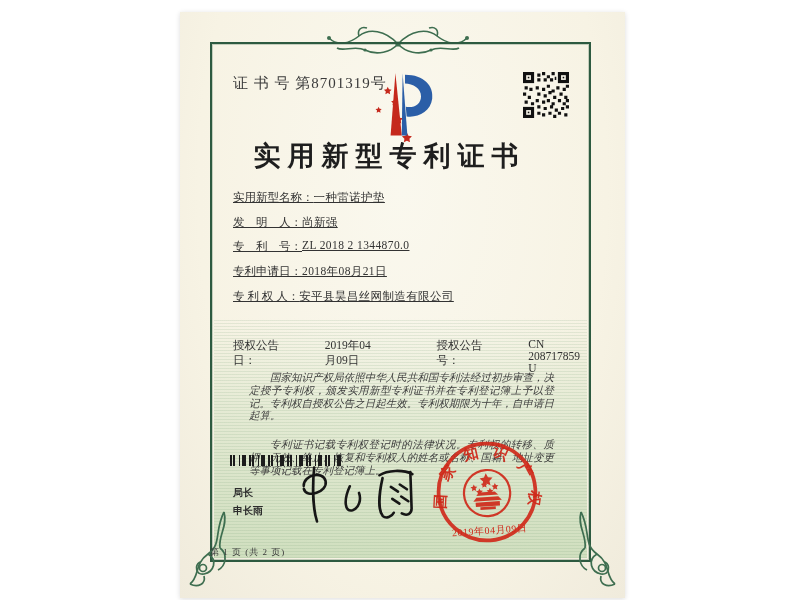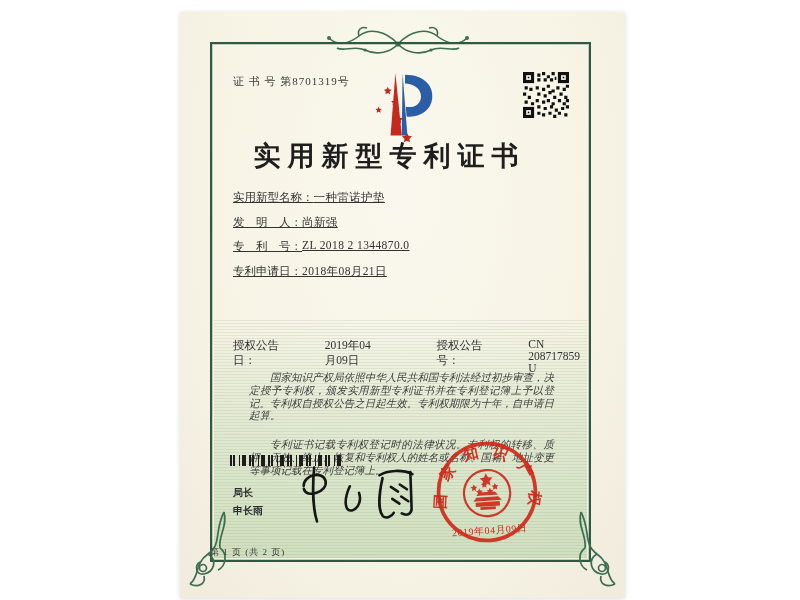--- a/index.html
+++ b/index.html
@@ -16,21 +16,21 @@
     position:absolute;left:30px;top:30px;width:377px;height:516px;
     border:2px solid #2d5a40;
     box-shadow:inset 0 0 0 1px rgba(45,90,64,0.25);
   }
   .tint{
     position:absolute;left:2px;right:2px;bottom:2px;height:240px;pointer-events:none;
     background:
       repeating-linear-gradient(0deg, rgba(120,160,120,0.16) 0 1px, rgba(0,0,0,0) 1px 3px),
       linear-gradient(180deg, rgba(214,228,200,0) 0%, rgba(213,227,198,0.55) 40%, rgba(206,222,189,0.95) 100%);
   }
-  .cert-no{position:absolute;left:53px;top:62px;font-size:11px;color:#3a3a3a;letter-spacing:1px;}
+  .cert-no{position:absolute;left:53px;top:62px;font-size:15px;color:#3a3a3a;letter-spacing:1px;}
   .title{
     position:absolute;left:30px;top:126px;width:352px;text-align:center;
     font-size:27px;font-weight:bold;color:#1e1e1e;letter-spacing:7px;text-indent:7px;
   }
   .fields{position:absolute;left:53px;top:178px;width:345px;}
   .frow{display:flex;height:24.7px;font-size:11.5px;color:#333;align-items:flex-start;text-decoration:underline;}
   .flabel{flex:none;white-space:pre;}
   .fvalue{white-space:pre;letter-spacing:0.4px;}
   .grant-row{position:absolute;left:53px;top:326px;width:352px;display:flex;font-size:11.5px;color:#333;gap:44px;}
   .grant-col2{margin-left:12px;}
@@ -157,20 +157,24 @@
       <span class="flabel">发　明　人：</span>
       <span class="fvalue">尚新强</span>
     </div>
     <div class="frow">
       <span class="flabel">专　利　号：</span>
       <span class="fvalue">ZL 2018 2 1344870.0</span>
     </div>
     <div class="frow">
       <span class="flabel">专利申请日：</span>
       <span class="fvalue">2018年08月21日</span>
+    </div>
+    <div class="frow">
+      <span class="flabel">专 利 权 人：</span>
+      <span class="fvalue">安平县昊昌丝网制造有限公司</span>
     </div>
   </div>
 
   <div class="grant-row">
     <span>授权公告日：</span>
       <span>2019年04月09日</span>
     <span class="grant-col2">授权公告号：</span>
       <span>CN 208717859 U</span>
   </div>
 

